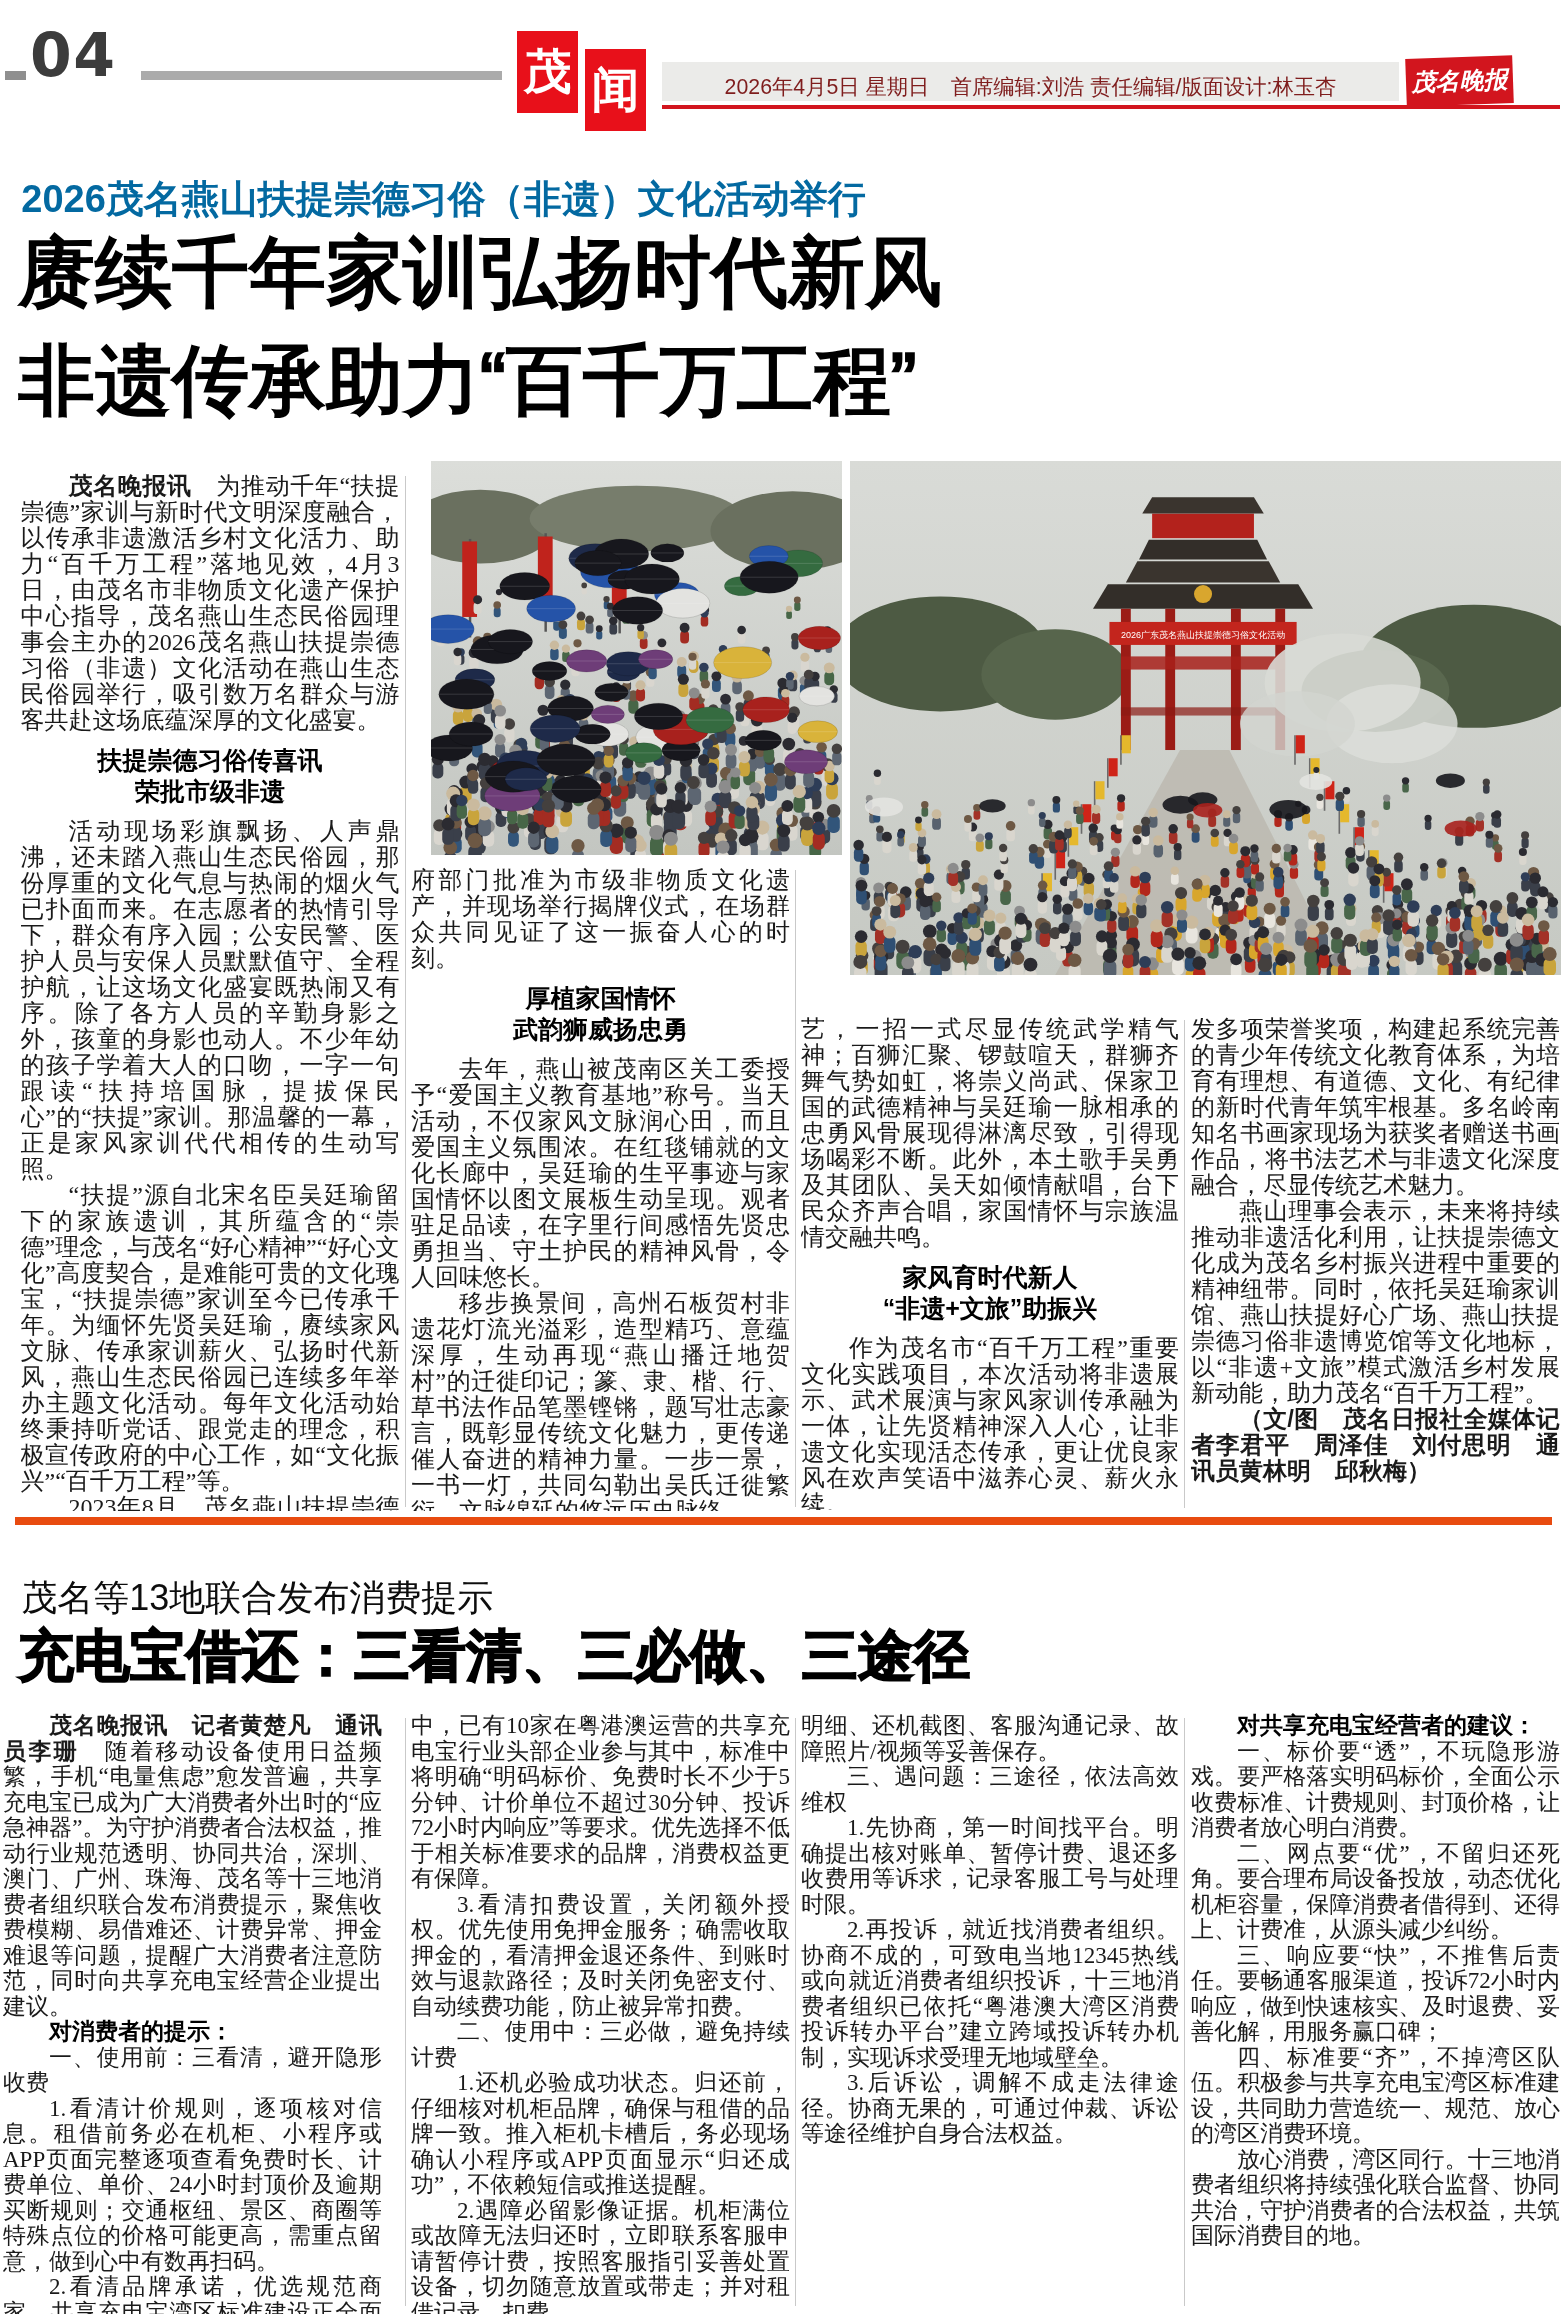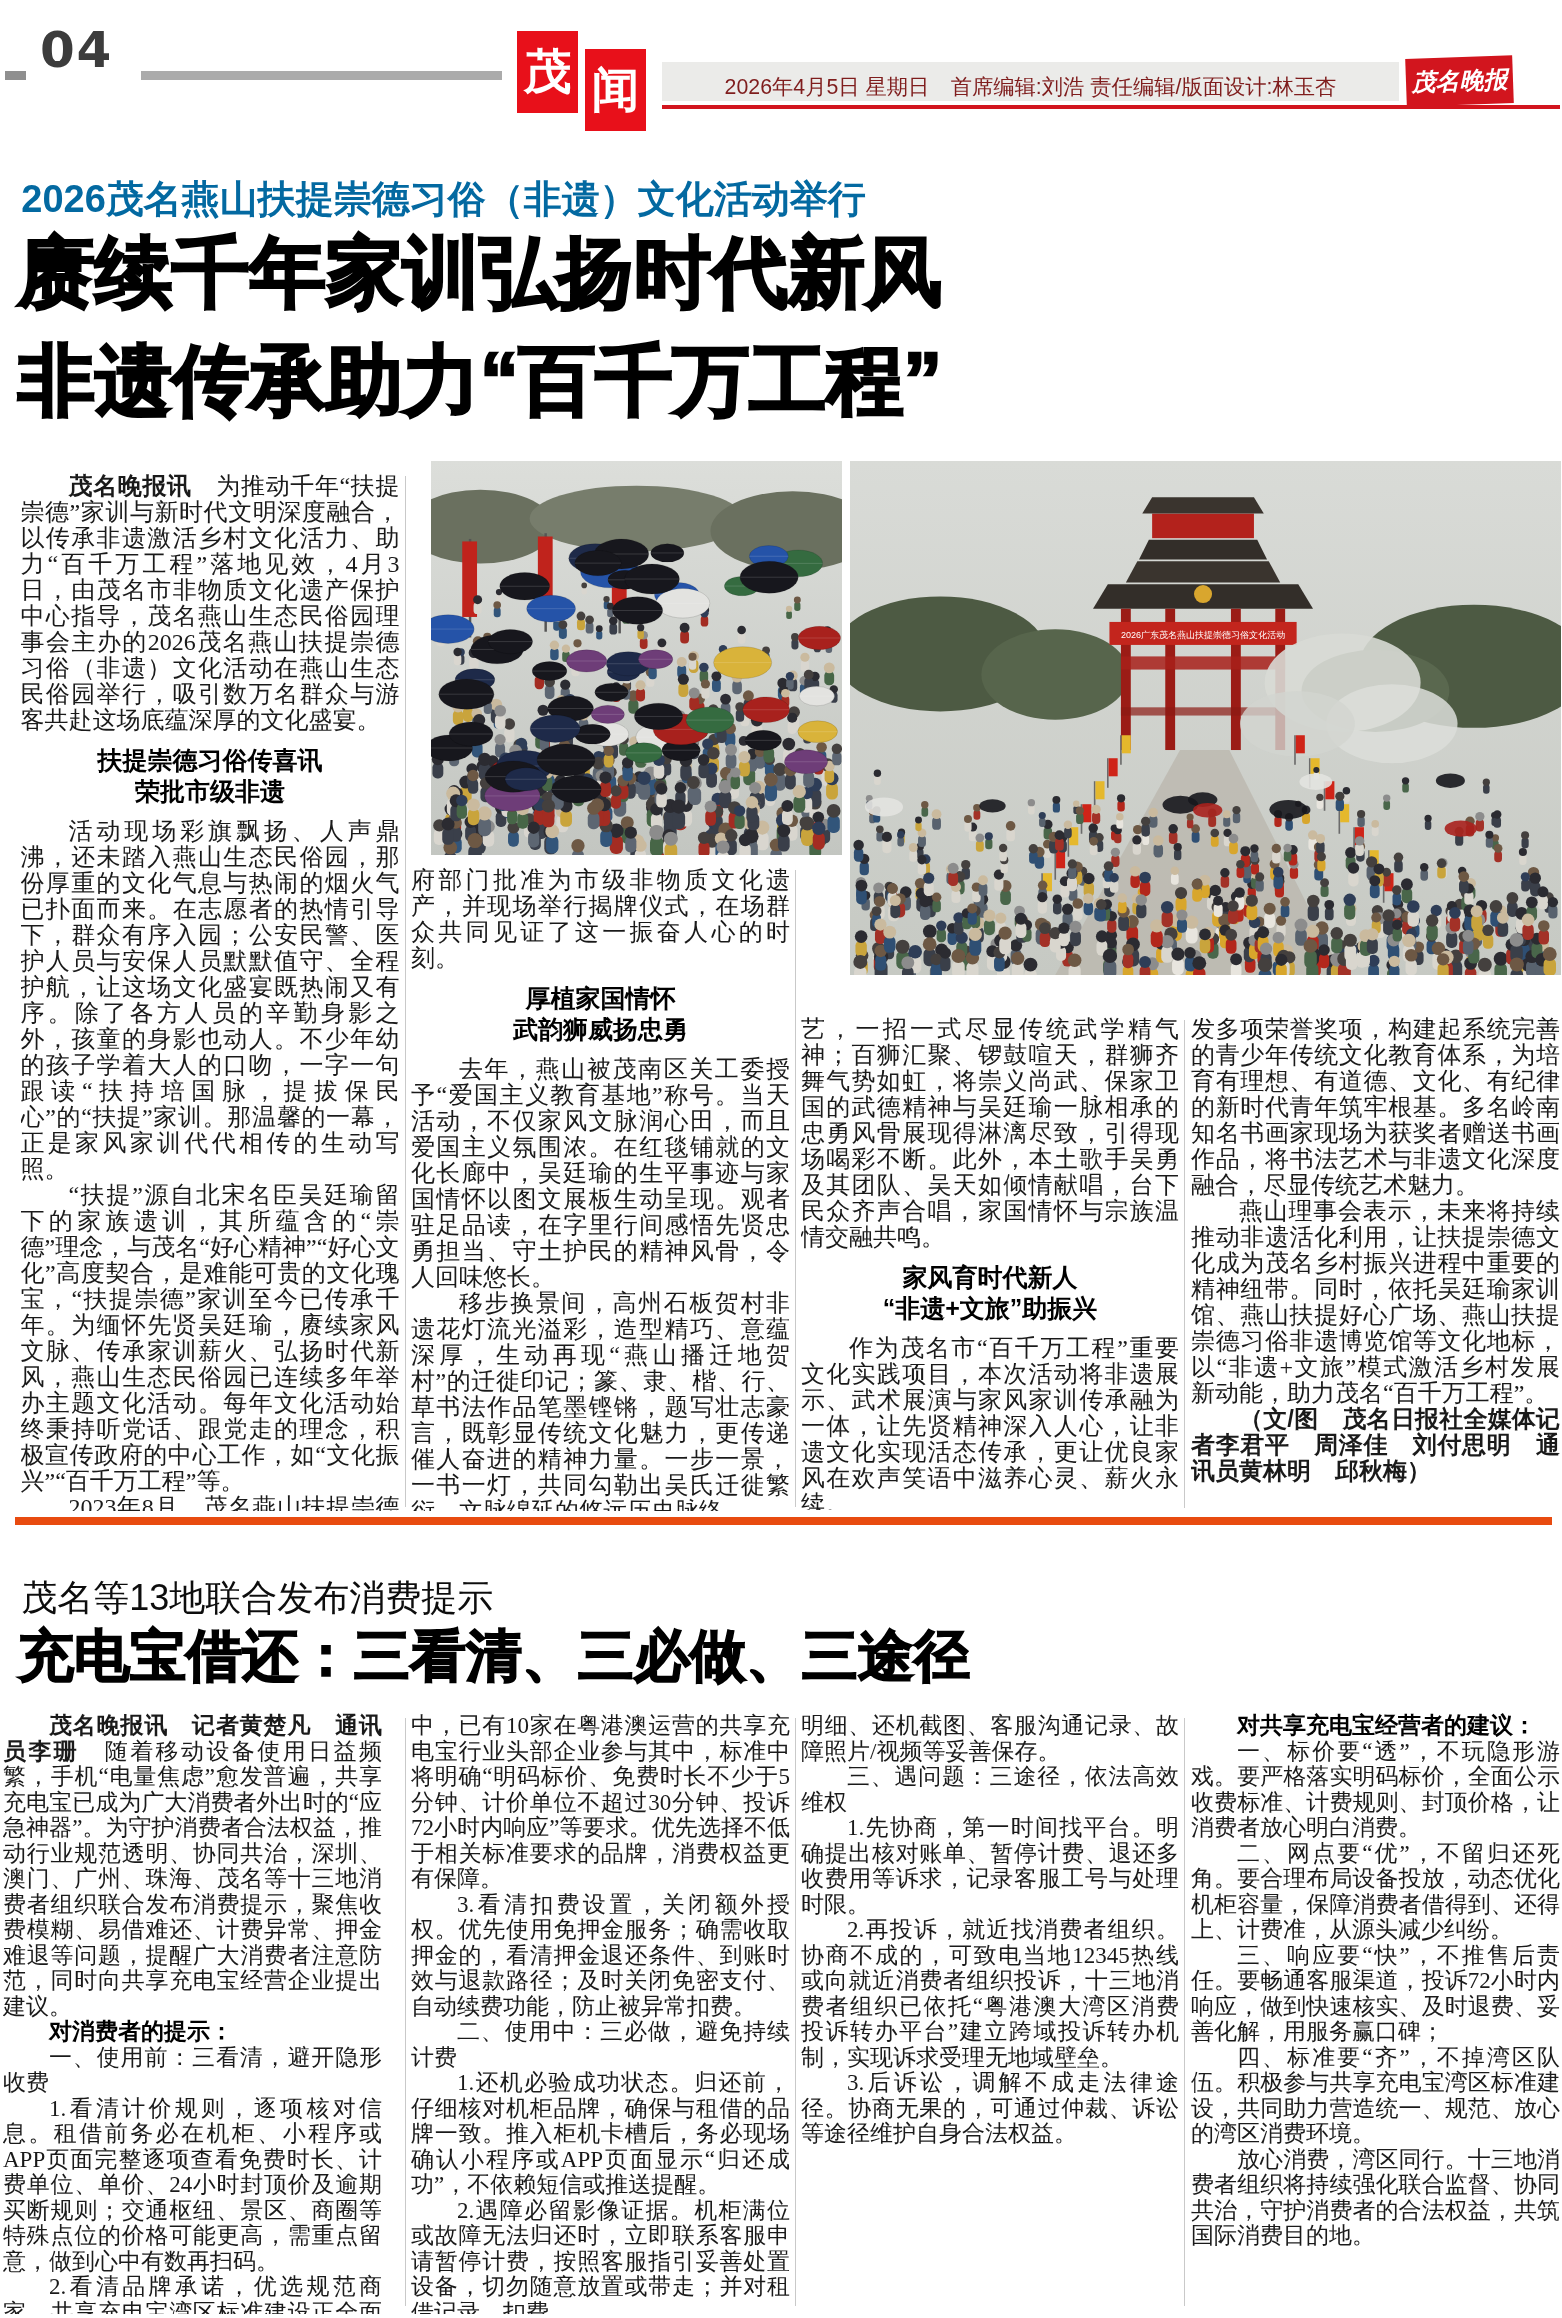--- a/index.html
+++ b/index.html
@@ -2,39 +2,39 @@
 <html style="font-size:13px"><head>
 <meta charset="utf-8">
 <style>
   html,body{margin:0;padding:0;background:#888;}
   .page{position:relative;width:1562px;height:2319px;background:#ffffff;overflow:hidden;
         font-family:"Liberation Serif",serif;color:#111;margin:0 auto;}
   .abs{position:absolute;}
 
   
   .pagenum{left:30px;top:25px;font-family:"DejaVu Sans",sans-serif;font-weight:bold;
-           font-size:50px;line-height:1;color:#3c3c3c;letter-spacing:1.6px;margin-left:10px;}
+           font-size:60px;line-height:1;color:#3c3c3c;letter-spacing:1.6px;}
   .num-dash{left:5px;top:71px;width:21.3px;height:9px;background:#8f8f8f;}
   .num-line{left:141px;top:71px;width:361px;height:9px;background:#ababab;}
   .badge{width:61px;height:82px;background:#e8101a;color:#fff;display:flex;align-items:center;
          justify-content:center;font-family:"Liberation Sans",sans-serif;font-weight:bold;font-size:48px;}
   .badge1{left:517px;top:31px;}
   .badge2{left:585px;top:49px;}
   .graybar{left:662px;top:62px;width:737px;height:39px;background:#ebebe9;display:flex;
            align-items:center;justify-content:center;}
   .dateline{font-family:"Liberation Sans",sans-serif;font-size:21.3px;color:#7f1d1d;white-space:nowrap;margin-top:9px;}
   .masthead{left:1406px;top:57px;width:107px;height:48px;background:#d2151e;color:#fff;display:flex;
             align-items:center;justify-content:center;font-family:"DejaVu Serif",serif;
             font-style:italic;font-weight:bold;font-size:24px;transform:rotate(-2deg);}
   .redline{left:662px;top:105px;width:898px;height:4.1px;background:#d2151e;}
 
   
   .kicker1{left:21.3px;top:177px;font-family:"Liberation Sans",sans-serif;font-weight:600;
            font-size:38px;line-height:1.2;color:#0369a1;}
-  .bigtitle{left:18px;top:218px;width:1232px;font-family:"Liberation Sans",sans-serif;font-weight:700;
+  .bigtitle{left:18px;top:218px;width:1232px;font-family:"Liberation Sans",sans-serif;font-weight:400;
             font-size:77px;line-height:108px;color:#000;-webkit-text-stroke:2.5px #000;}
 
   
   .col{position:absolute;text-align:justify;font-size:24px;line-height:26px;color:#1a1a1a;overflow:hidden;}
   .col p{margin:0;text-indent:2em;}
   .col p.cont{text-indent:0;}
   .subhead{font-family:"Liberation Sans",sans-serif;font-weight:bold;font-size:25px;line-height:31px;
            text-align:center;margin:11.5px 0;text-indent:0;color:#000;}
   .lead-bold{font-family:"Liberation Sans",sans-serif;font-weight:bold;}
   .colsh{font-family:"Liberation Sans",sans-serif;font-weight:bold;text-indent:1.6em;color:#000;}

